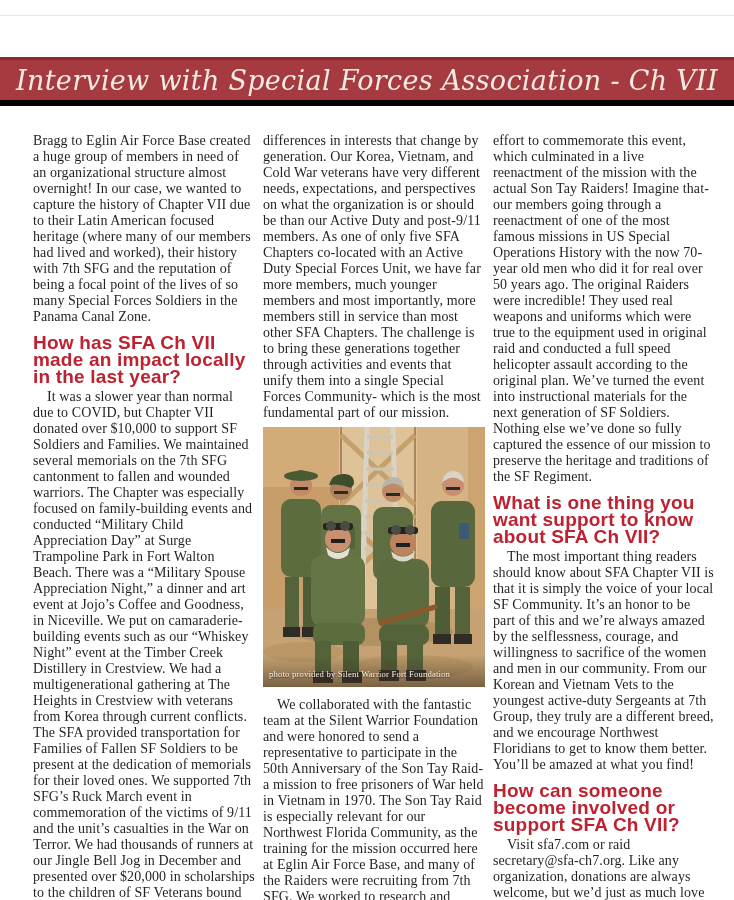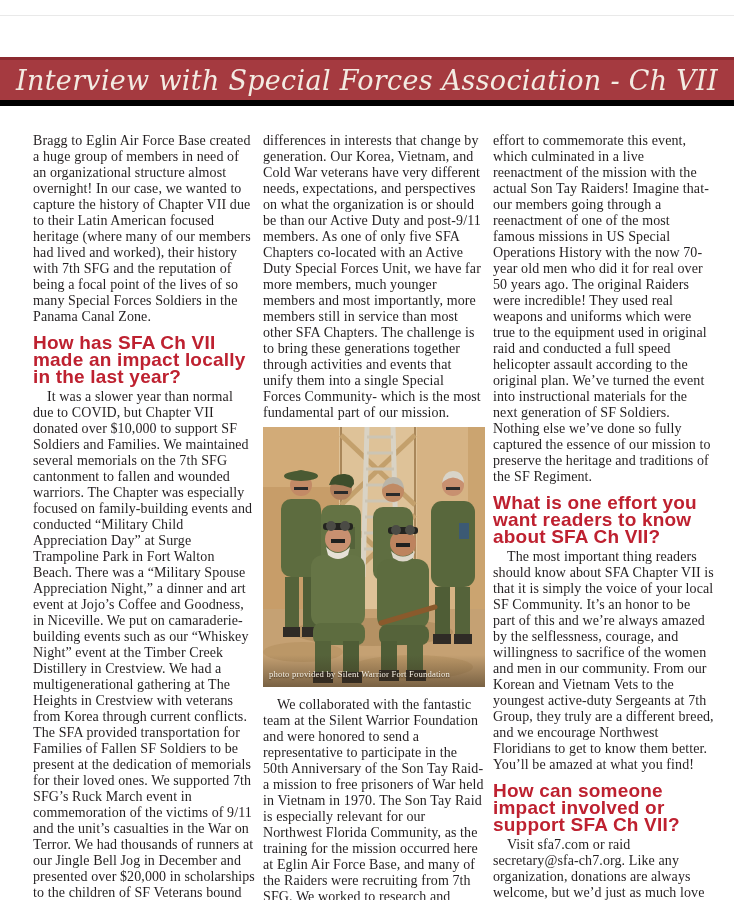--- a/index.html
+++ b/index.html
@@ -193,21 +193,21 @@
           <rect x="0" y="228" width="222" height="32" fill="url(#capfade)"></rect>
         </svg>
         <div class="photo-caption">photo provided by Silent Warrior Fort Foundation</div>
       </div>
 
       <p class="body-par indent">We collaborated with the fantastic team at the Silent Warrior Foundation and were honored to send a representative to participate in the 50th Anniversary of the Son Tay Raid- a mission to free prisoners of War held in Vietnam in 1970. The Son Tay Raid is especially relevant for our Northwest Florida Community, as the training for the mission occurred here at Eglin Air Force Base, and many of the Raiders were recruiting from 7th SFG. We worked to research and support the</p>
     </div>
 
     <div class="col">
       <p class="body-par">effort to commemorate this event, which culminated in a live reenactment of the mission with the actual Son Tay Raiders! Imagine that- our members going through a reenactment of one of the most famous missions in US Special Operations History with the now 70-year old men who did it for real over 50 years ago. The original Raiders were incredible! They used real weapons and uniforms which were true to the equipment used in original raid and conducted a full speed helicopter assault according to the original plan. We’ve turned the event into instructional materials for the next generation of SF Soldiers.  Nothing else we’ve done so fully captured the essence of our mission to preserve the heritage and traditions of the SF Regiment.</p>
-      <h3 class="q-head">What is one effort you want readers to know about SFA Ch VII?</h3>
+      <h3 class="q-head">What is one thing you want support to know about SFA Ch VII?</h3>
       <p class="body-par indent">The most important thing readers should know about SFA Chapter VII is that it is simply the voice of your local SF Community. It’s an honor to be part of this and we’re always amazed by the selflessness, courage, and willingness to sacrifice of the women and men in our community. From our Korean and Vietnam Vets to the youngest active-duty Sergeants at 7th Group, they truly are a different breed, and we encourage Northwest Floridians to get to know them better. You’ll be amazed at what you find!</p>
-      <h3 class="q-head">How can someone impact involved or support SFA Ch VII?</h3>
+      <h3 class="q-head">How can someone become involved or support SFA Ch VII?</h3>
       <p class="body-par indent">Visit sfa7.com or raid secretary@sfa-ch7.org. Like any organization, donations are always welcome, but we’d just as much love locals to come and be a part of our events and get to know us better!</p>
       <p class="body-par indent">We have another “Whiskey Night” event in planning for September, a Green Beret Day event October 22nd and our Annual Jingle Bell Jog in December. Keep checking the website for the final details. We’d love to see the whole Northwest Florida Community there!</p>
     </div>
 
   </div>
 </div>
 
 </body></html>

